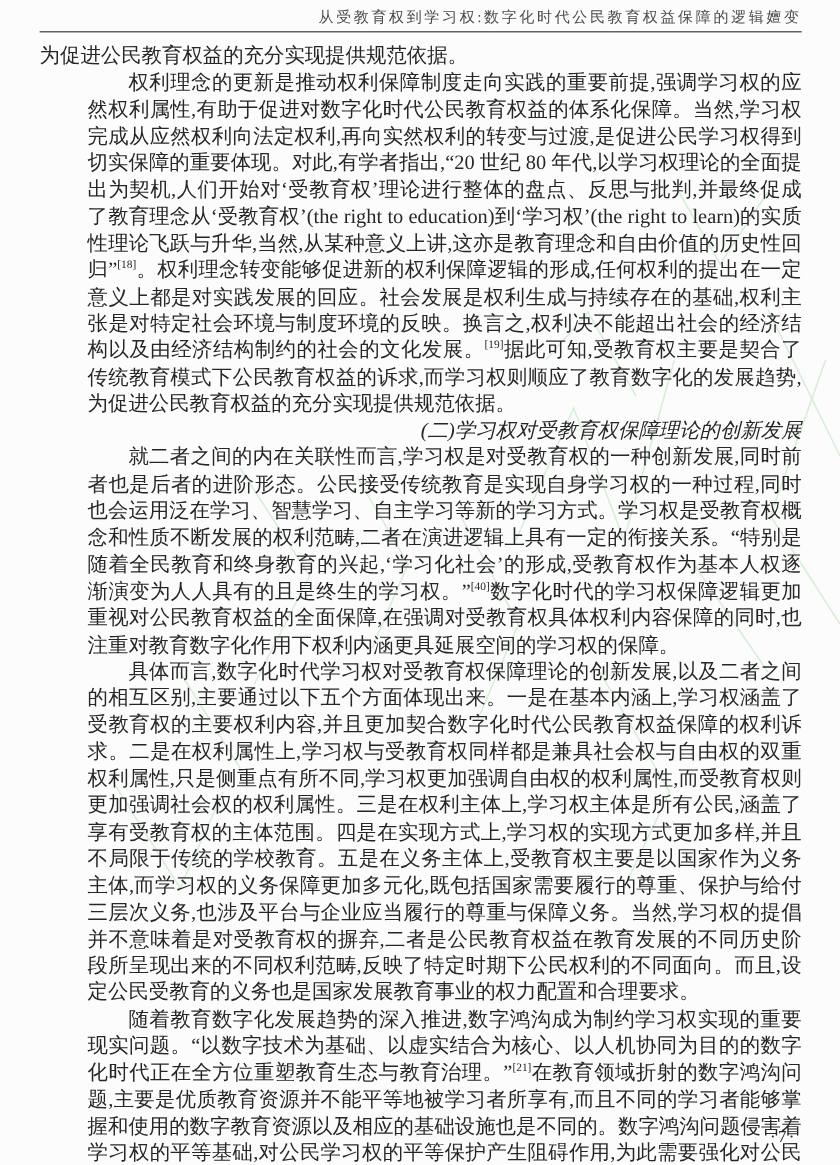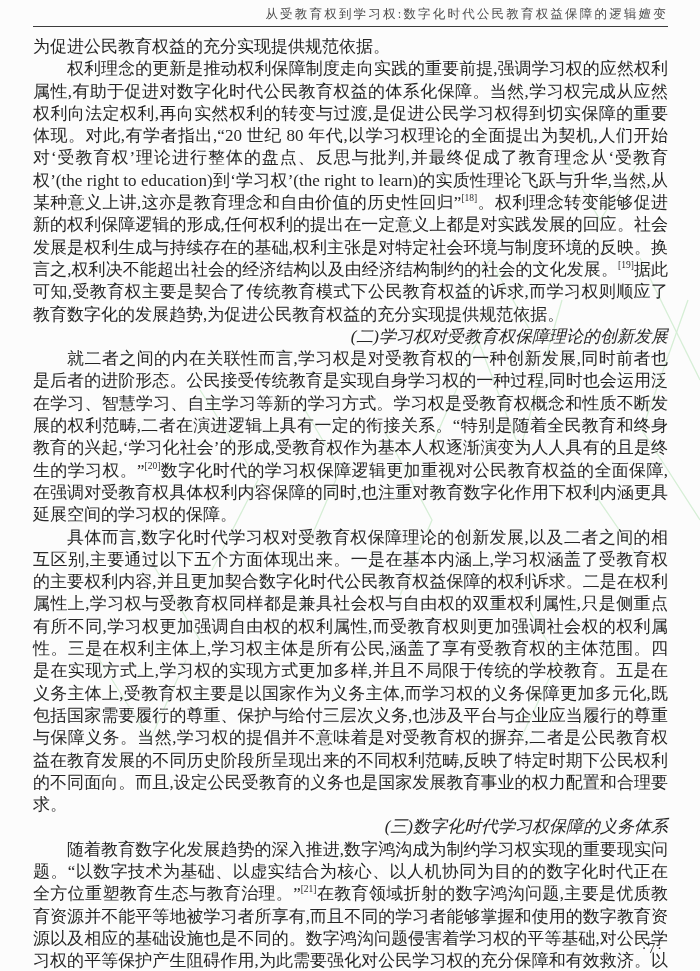--- a/index.html
+++ b/index.html
@@ -27,21 +27,21 @@
     position: absolute; top: 26px; left: 33px; right: 32px;
     border-top: 1.5px solid var(--rule, #3c3c3c);
     height: 0;
   }
   .content {
     position: absolute; top: 36px; left: 33px; width: 635px;
     color: var(--ink, #262626);
     font-size: 17px; line-height: 22.3px;
   }
   .para { margin: 0; text-align: justify; }
-  .para.indent { text-indent: 2em; }
+  .para.indent { text-indent: 2em; margin-left: 40px; }
   .para.heading {
     font-style: italic;
     text-align: right;
   }
   sup {
     font-size: 9.5px; line-height: 0;
     vertical-align: super;
     letter-spacing: 0;
   }
   .pagenum {
@@ -69,19 +69,18 @@
 </svg>
 
 <div class="runhead">从受教育权到学习权:数字化时代公民教育权益保障的逻辑嬗变</div>
 
 <div class="rule"></div>
 
 <div class="content">
     <p class="para">为促进公民教育权益的充分实现提供规范依据。</p>
     <p class="para indent">权利理念的更新是推动权利保障制度走向实践的重要前提,强调学习权的应然权利属性,有助于促进对数字化时代公民教育权益的体系化保障。当然,学习权完成从应然权利向法定权利,再向实然权利的转变与过渡,是促进公民学习权得到切实保障的重要体现。对此,有学者指出,“20 世纪 80 年代,以学习权理论的全面提出为契机,人们开始对‘受教育权’理论进行整体的盘点、反思与批判,并最终促成了教育理念从‘受教育权’(the right to education)到‘学习权’(the right to learn)的实质性理论飞跃与升华,当然,从某种意义上讲,这亦是教育理念和自由价值的历史性回归”<sup>[18]</sup>。权利理念转变能够促进新的权利保障逻辑的形成,任何权利的提出在一定意义上都是对实践发展的回应。社会发展是权利生成与持续存在的基础,权利主张是对特定社会环境与制度环境的反映。换言之,权利决不能超出社会的经济结构以及由经济结构制约的社会的文化发展。<sup>[19]</sup>据此可知,受教育权主要是契合了传统教育模式下公民教育权益的诉求,而学习权则顺应了教育数字化的发展趋势,为促进公民教育权益的充分实现提供规范依据。</p>
     <p class="para heading indent">(二)学习权对受教育权保障理论的创新发展</p>
-    <p class="para indent">就二者之间的内在关联性而言,学习权是对受教育权的一种创新发展,同时前者也是后者的进阶形态。公民接受传统教育是实现自身学习权的一种过程,同时也会运用泛在学习、智慧学习、自主学习等新的学习方式。学习权是受教育权概念和性质不断发展的权利范畴,二者在演进逻辑上具有一定的衔接关系。“特别是随着全民教育和终身教育的兴起,‘学习化社会’的形成,受教育权作为基本人权逐渐演变为人人具有的且是终生的学习权。”<sup>[20]</sup>数字化时代的学习权保障逻辑更加重视对公民教育权益的全面保障,在强调对受教育权具体权利内容保障的同时,也注重对教育数字化作用下权利内涵更具延展空间的学习权的保障。</p>
+    <p class="para indent">就二者之间的内在关联性而言,学习权是对受教育权的一种创新发展,同时前者也是后者的进阶形态。公民接受传统教育是实现自身学习权的一种过程,同时也会运用泛在学习、智慧学习、自主学习等新的学习方式。学习权是受教育权概念和性质不断发展的权利范畴,二者在演进逻辑上具有一定的衔接关系。“特别是随着全民教育和终身教育的兴起,‘学习化社会’的形成,受教育权作为基本人权逐渐演变为人人具有的且是终生的学习权。”<sup>[40]</sup>数字化时代的学习权保障逻辑更加重视对公民教育权益的全面保障,在强调对受教育权具体权利内容保障的同时,也注重对教育数字化作用下权利内涵更具延展空间的学习权的保障。</p>
     <p class="para indent">具体而言,数字化时代学习权对受教育权保障理论的创新发展,以及二者之间的相互区别,主要通过以下五个方面体现出来。一是在基本内涵上,学习权涵盖了受教育权的主要权利内容,并且更加契合数字化时代公民教育权益保障的权利诉求。二是在权利属性上,学习权与受教育权同样都是兼具社会权与自由权的双重权利属性,只是侧重点有所不同,学习权更加强调自由权的权利属性,而受教育权则更加强调社会权的权利属性。三是在权利主体上,学习权主体是所有公民,涵盖了享有受教育权的主体范围。四是在实现方式上,学习权的实现方式更加多样,并且不局限于传统的学校教育。五是在义务主体上,受教育权主要是以国家作为义务主体,而学习权的义务保障更加多元化,既包括国家需要履行的尊重、保护与给付三层次义务,也涉及平台与企业应当履行的尊重与保障义务。当然,学习权的提倡并不意味着是对受教育权的摒弃,二者是公民教育权益在教育发展的不同历史阶段所呈现出来的不同权利范畴,反映了特定时期下公民权利的不同面向。而且,设定公民受教育的义务也是国家发展教育事业的权力配置和合理要求。</p>
-    <p class="para heading indent">(三)数字化时代学习权保障的义务体系</p>
     <p class="para indent">随着教育数字化发展趋势的深入推进,数字鸿沟成为制约学习权实现的重要现实问题。“以数字技术为基础、以虚实结合为核心、以人机协同为目的的数字化时代正在全方位重塑教育生态与教育治理。”<sup>[21]</sup>在教育领域折射的数字鸿沟问题,主要是优质教育资源并不能平等地被学习者所享有,而且不同的学习者能够掌握和使用的数字教育资源以及相应的基础设施也是不同的。数字鸿沟问题侵害着学习权的平等基础,对公民学习权的平等保护产生阻碍作用,为此需要强化对公民学习权的充分保障和有效救济。以学习权作为公民教育权益的权利基础具有合理性与正当性,自然也需要从义务体系建构层面强化对学习权的保障。依据国家义务与公民权利的对应关系,学习权作为公民权利的重要内容,其实现需要通过国家义务的履行来加以保障。“公民基本权利对应的则应该是国家的基本义务,这种分析的框架将改变我国宪法基本理论重视基本权利而轻视国家基本义务的弊端。”具体而言,国家作为义务主体</p>
   </div>
 
 <div class="pagenum">·7·</div>
 
 </body></html>

